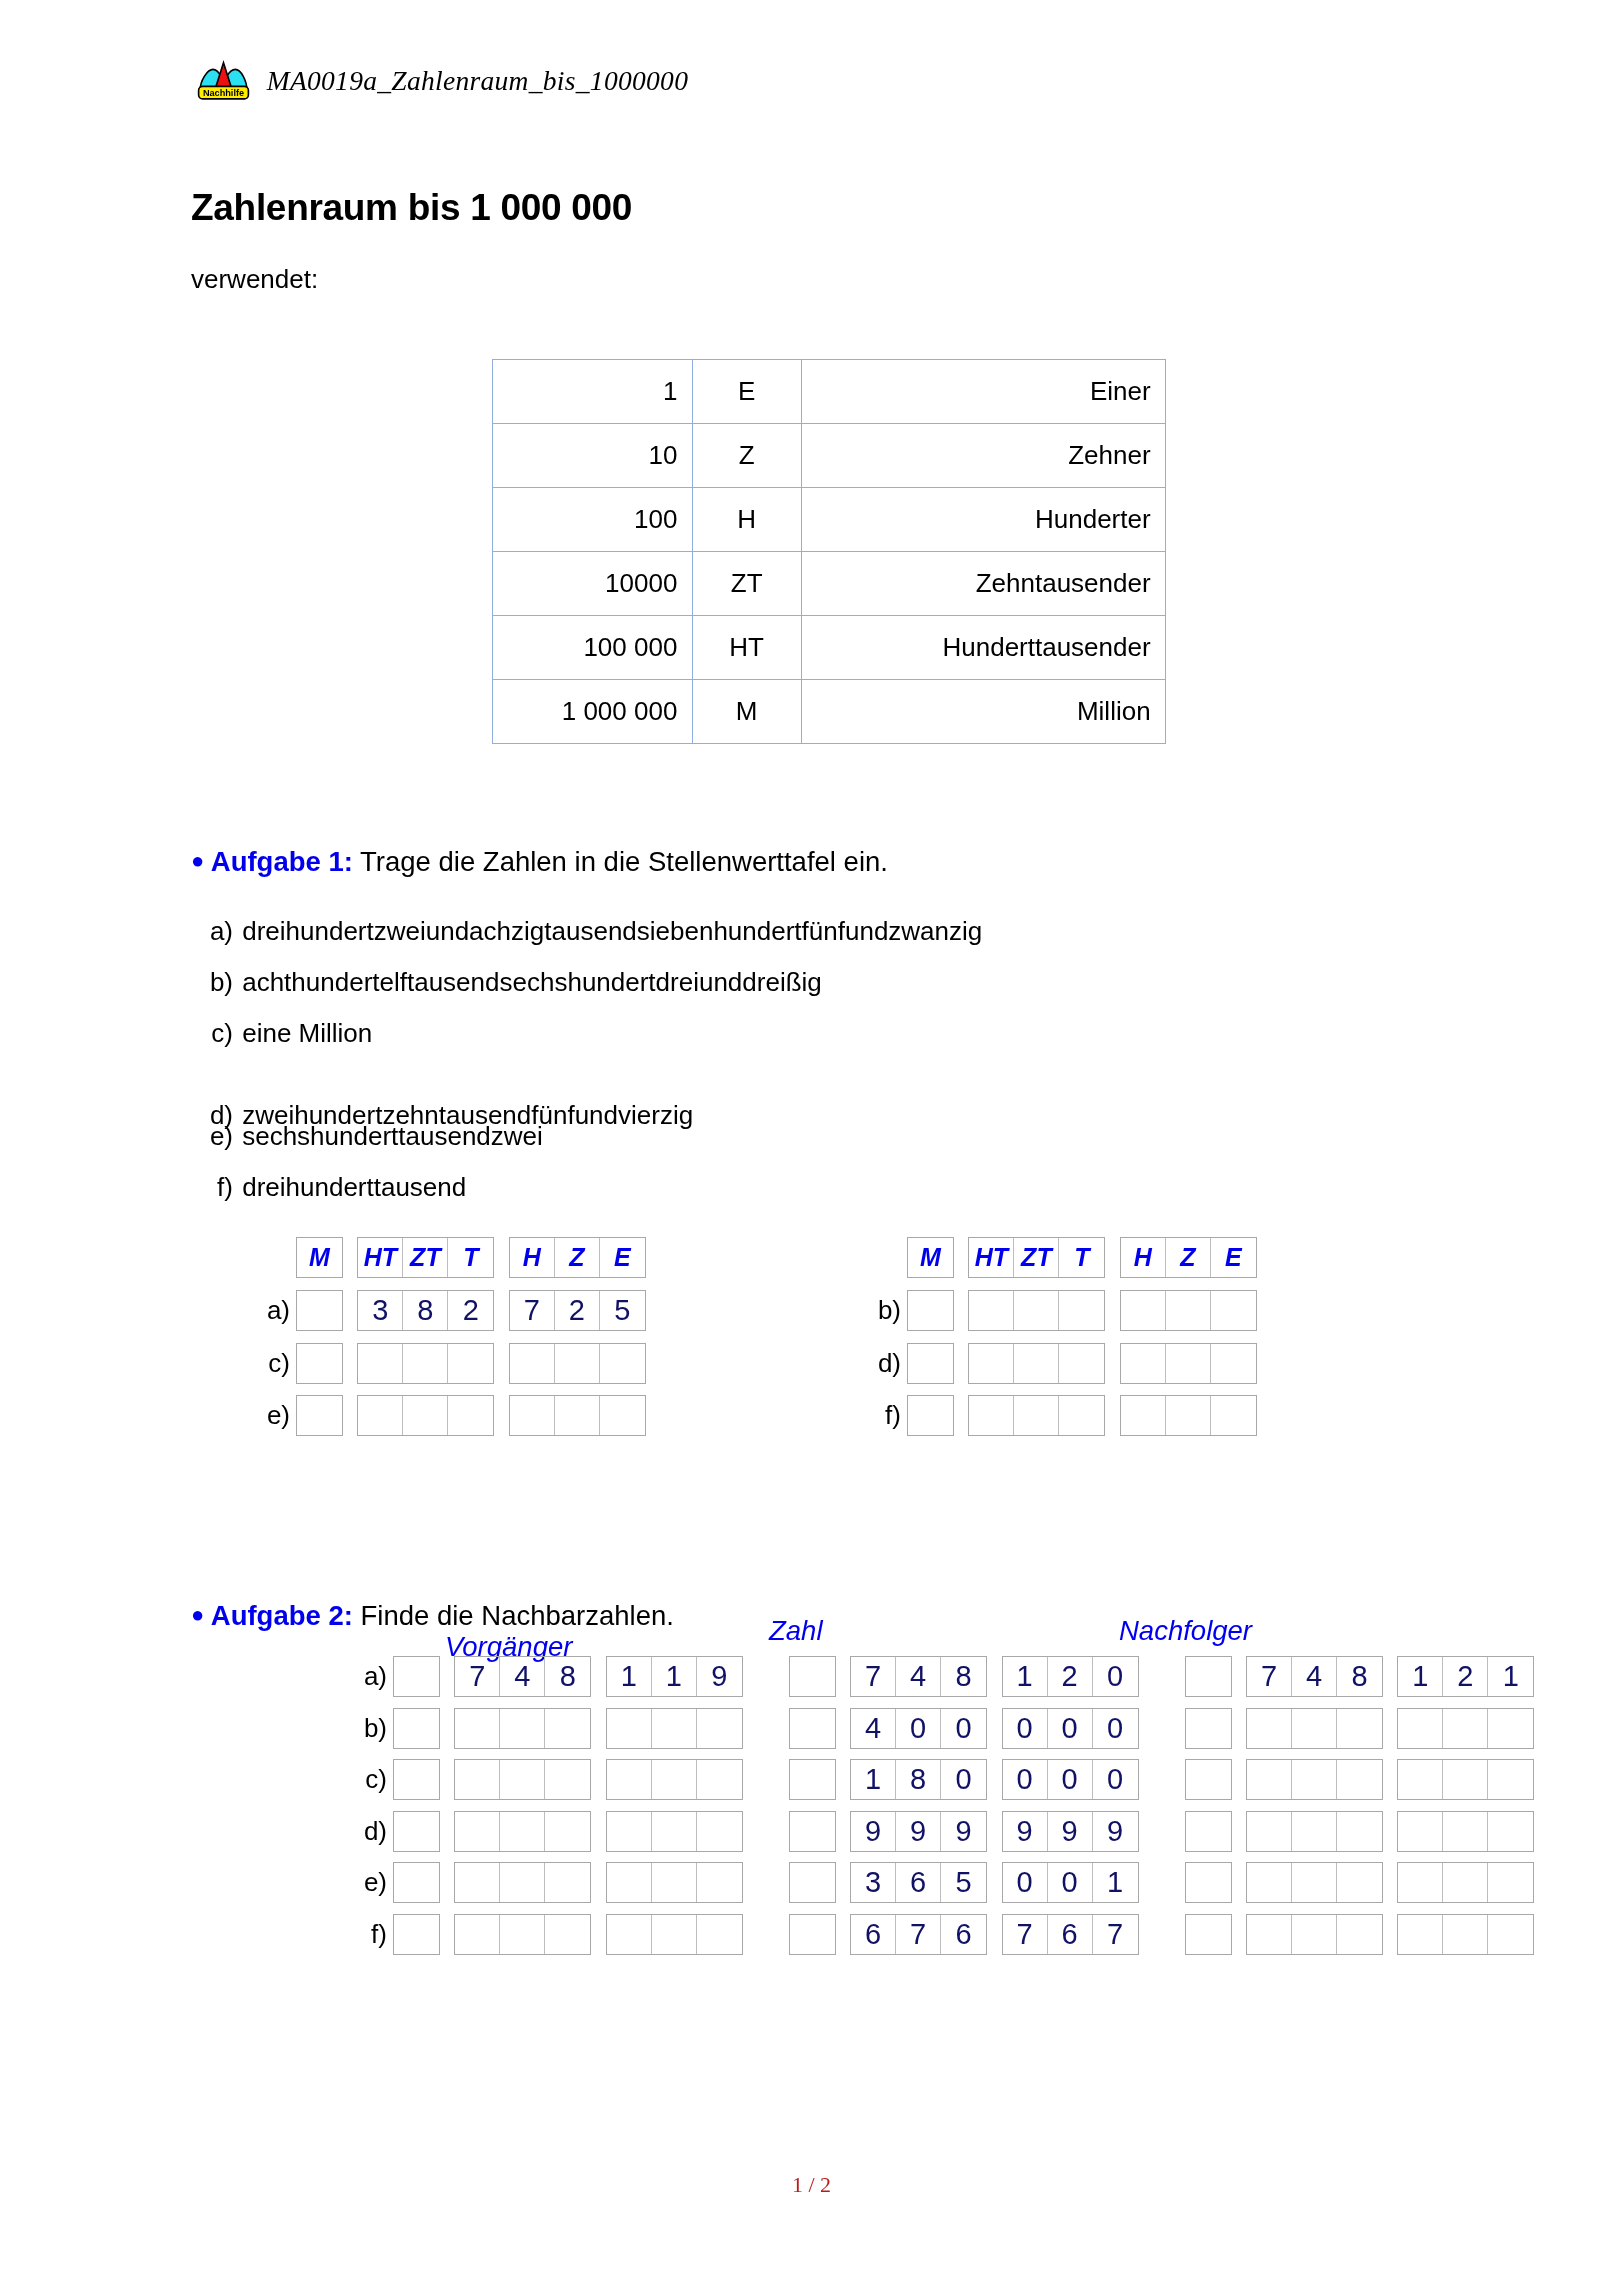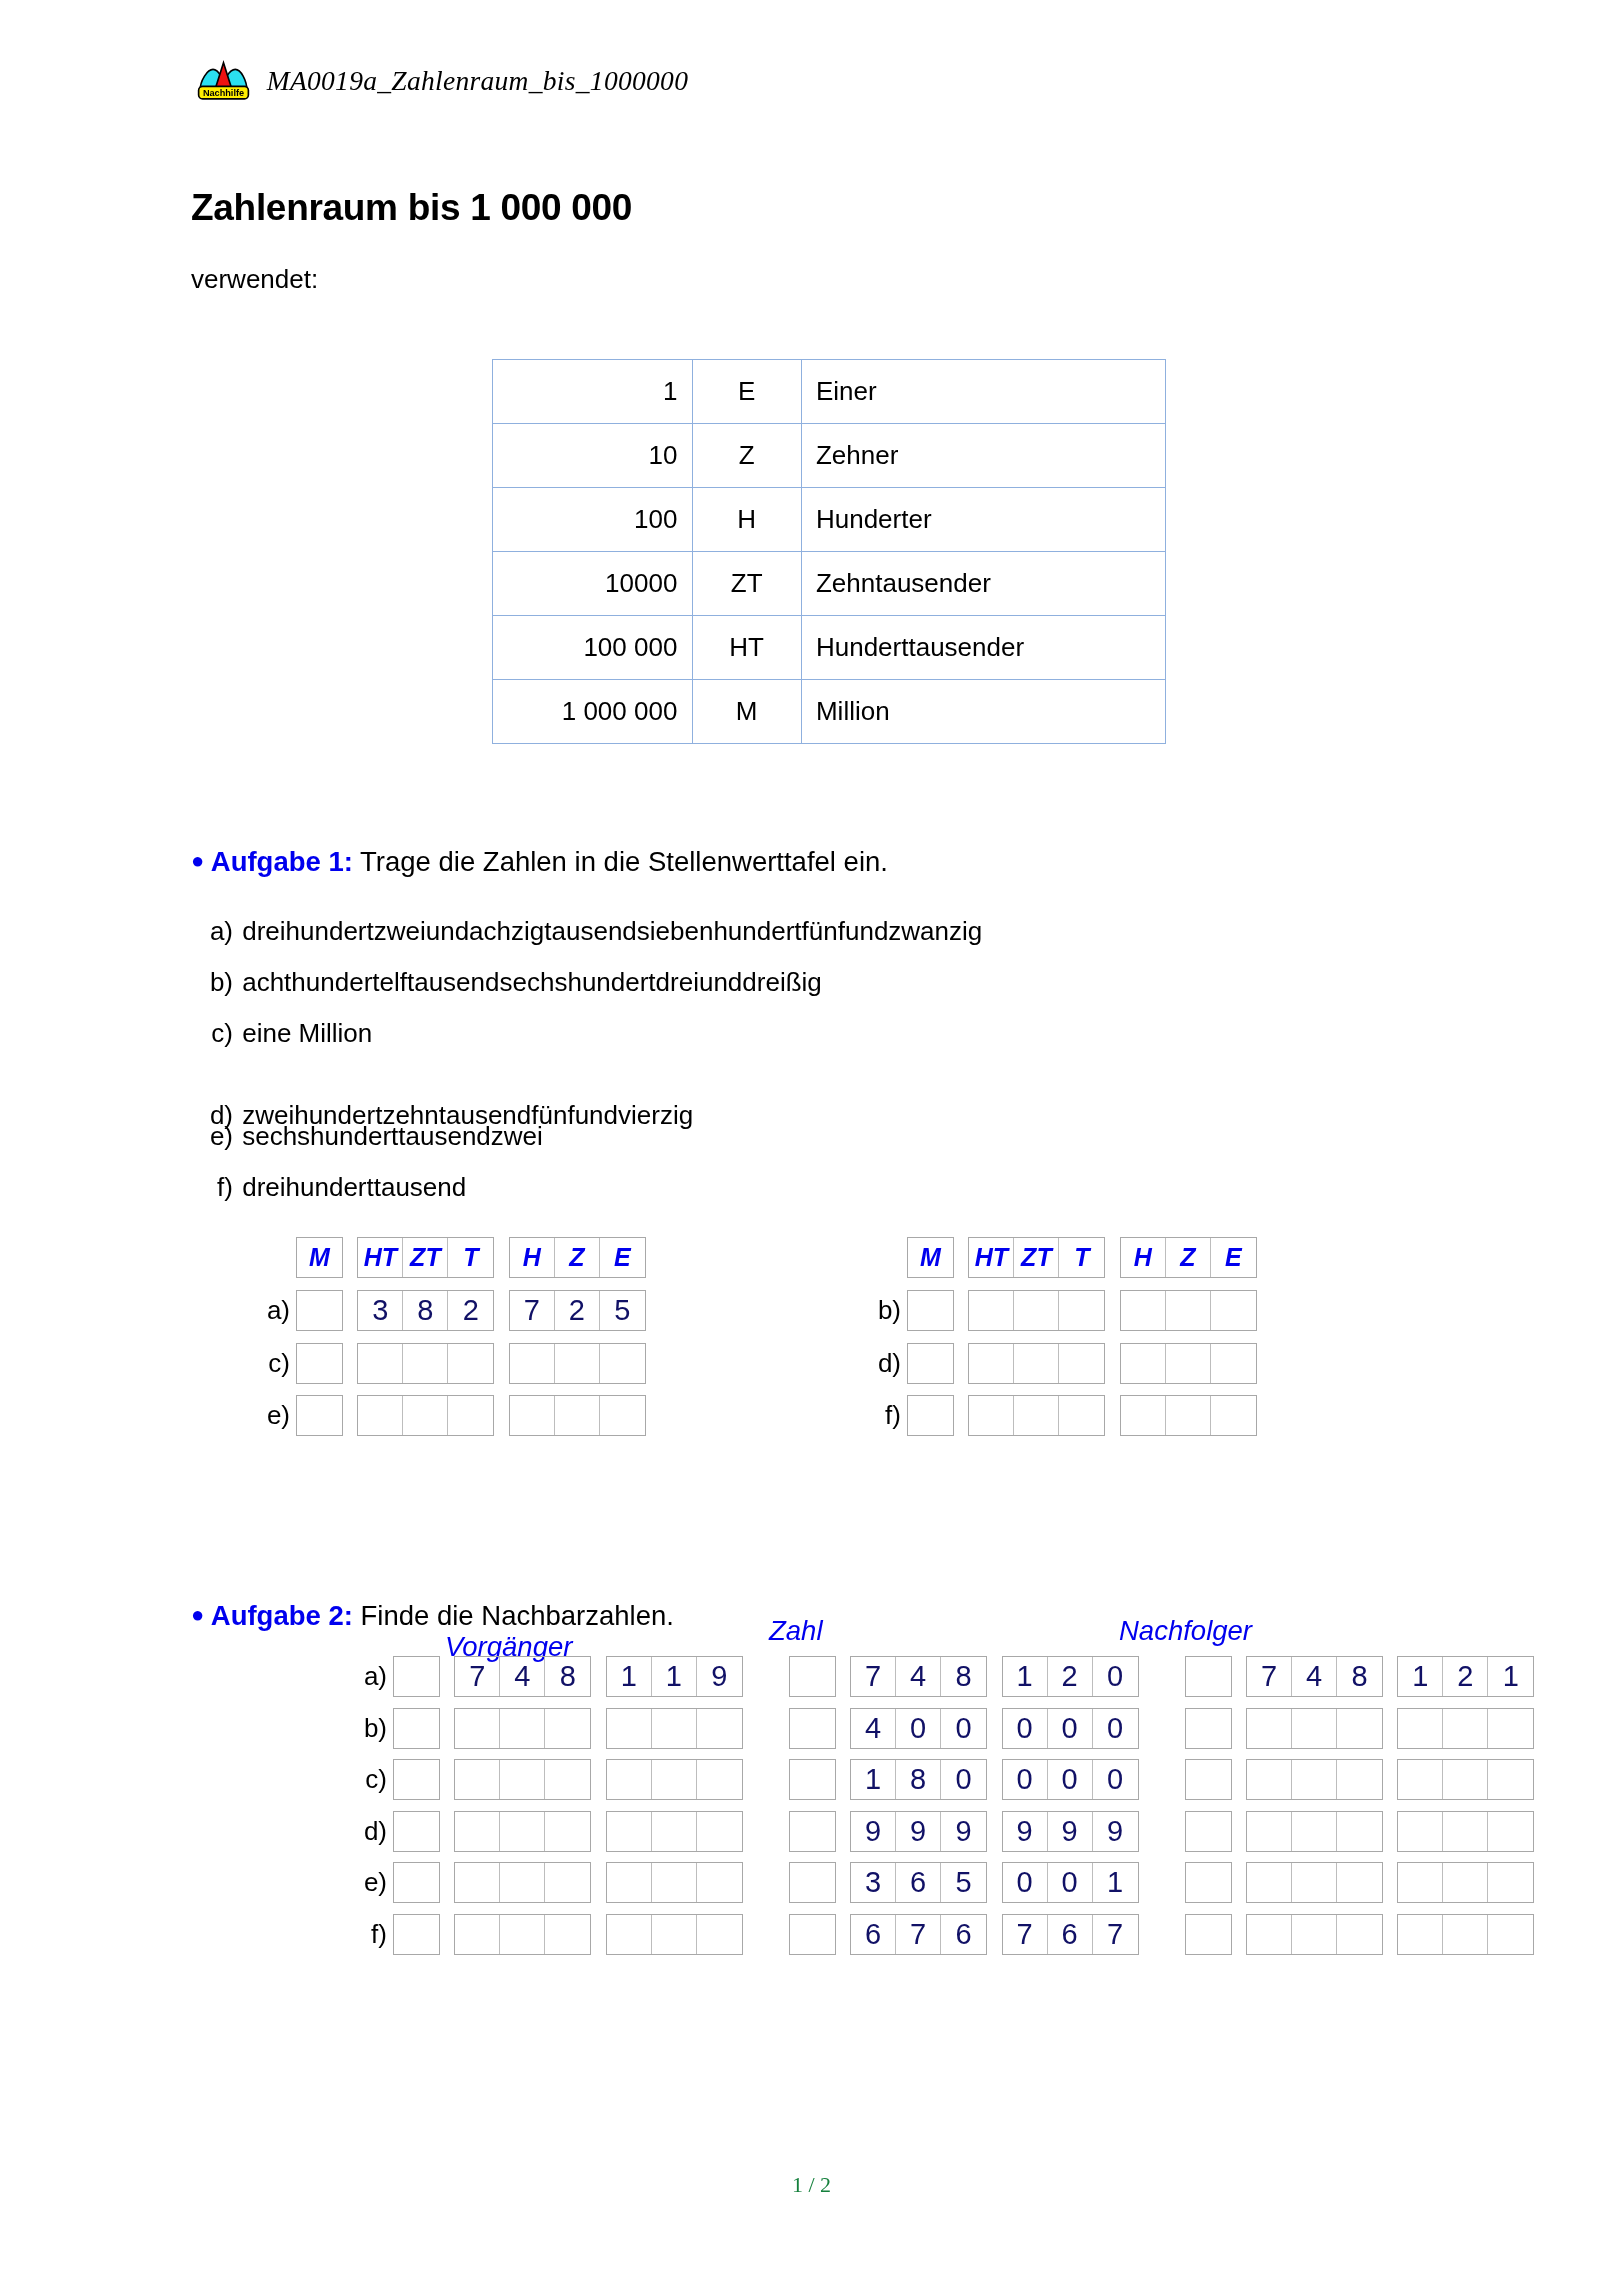--- a/index.html
+++ b/index.html
@@ -83,21 +83,21 @@
   }
   .ref-table td {
     border: 1.3px solid #8FB0DE;
     height: 63px;
     font-size: 26px;
     padding: 0 14.4px;
     vertical-align: middle;
   }
   .ref-c1 { width: 170px; text-align: right; }
   .ref-c2 { width: 79px; text-align: center; }
-  .ref-c3 { text-align: left; }
+  .ref-c3 { text-align: right; }
 
   
   .task-head {
     position: absolute;
     font-size: 27.5px;
     white-space: nowrap;
   }
   .task-bullet {
     color: #0000EE;
     font-size: 22px;
@@ -207,21 +207,21 @@
 
   
   .footer {
     position: absolute;
     left: 0;
     top: 2172px;
     width: 1623px;
     text-align: center;
     font-family: "Liberation Serif", serif;
     font-size: 22px;
-    color: #15803d;
+    color: #b91c1c;
   }
 </style>
 </head>
 <body>
 
 <div class="page">
 
   <div class="doc-header">
     <div class="logo">
       <svg viewBox="0 0 84 62" xmlns="http://www.w3.org/2000/svg">

